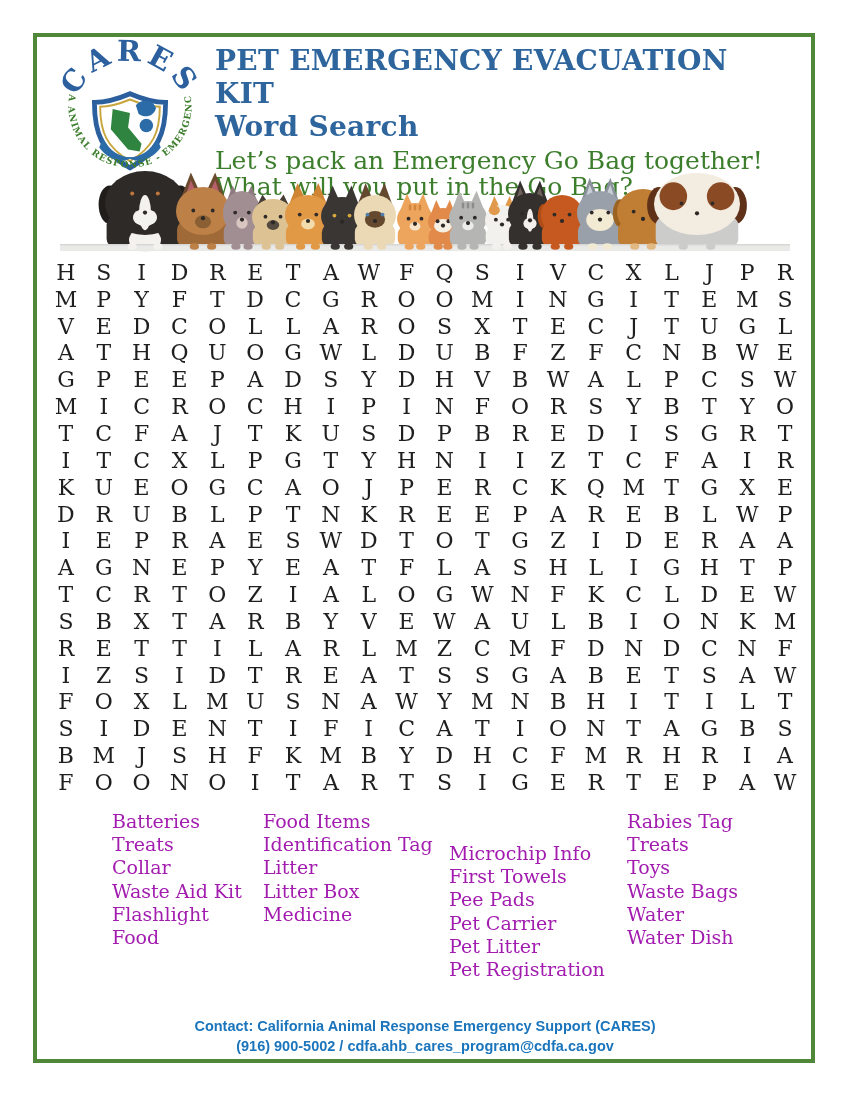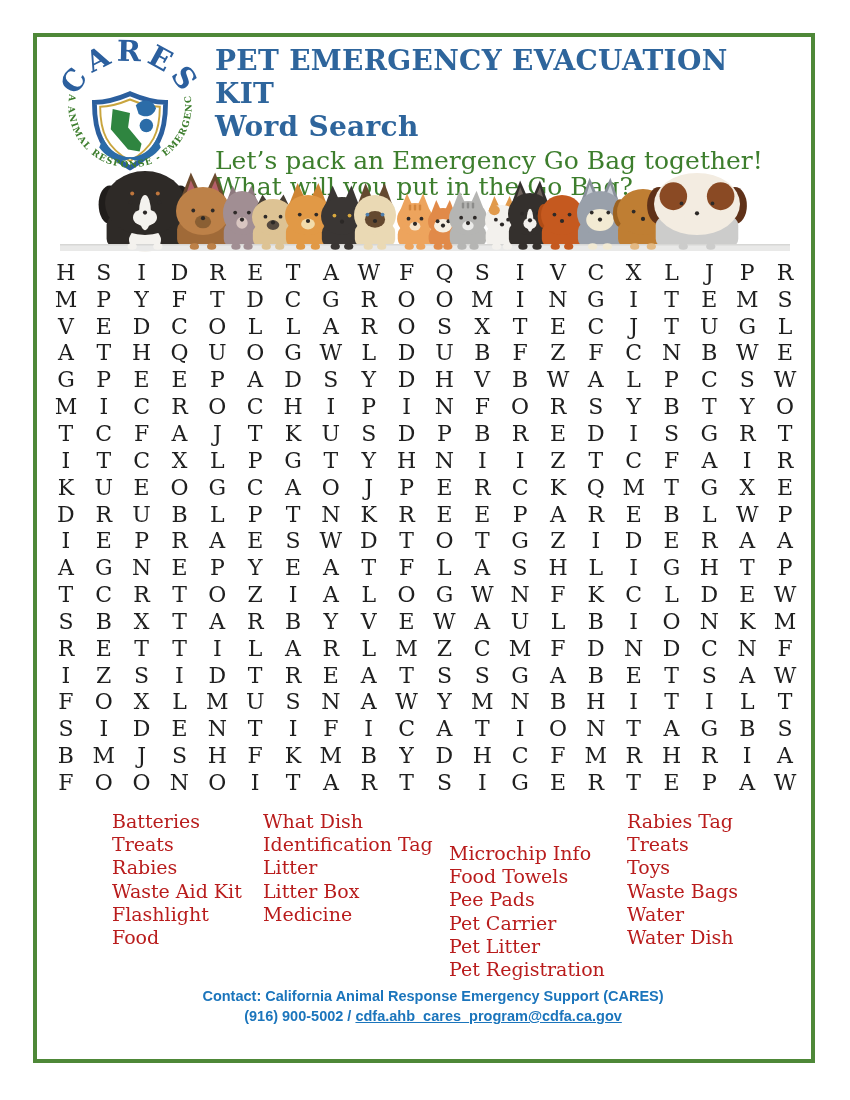--- a/index.html
+++ b/index.html
@@ -8,26 +8,26 @@
   .logo{position:absolute;left:40px;top:36px;width:180px;height:152px;}
   .titles{position:absolute;left:215px;top:44px;width:575px;text-align:left;}
   .title{font-size:28px;font-weight:bold;color:var(--blue,#2e659c);line-height:33px;letter-spacing:.3px;}
   .subtitle{font-size:25px;font-weight:normal;color:var(--green,#3d7e2d);line-height:26px;}
   .subtitle.first{margin-top:5px;}
   .pets{position:absolute;left:60px;top:166px;width:730px;height:88px;}
   .wsgrid{position:absolute;left:47px;top:259px;width:757px;height:537px;display:grid;
     grid-template-columns:repeat(20,1fr);grid-template-rows:repeat(20,26.85px);}
   .wsgrid span{display:flex;align-items:center;justify-content:center;font-size:22px;color:var(--gridtext,#1f1f1f);}
   .words{position:absolute;left:112px;top:810px;display:flex;}
-  .wcol{font-size:19px;line-height:23.2px;color:#b91c1c;}
+  .wcol{font-size:19px;line-height:23.2px;color:#a21caf;}
   .wcol.c1{width:151px;} .wcol.c2{width:186px;} .wcol.c3{width:178px;margin-top:32px;}
-  .footer{position:absolute;left:37px;top:986px;width:776px;text-align:center;
+  .footer{position:absolute;left:37px;top:1016px;width:776px;text-align:center;
     font-family:"Liberation Sans","DejaVu Sans",sans-serif;font-weight:bold;
-    color:var(--footerblue,#1b75bc);font-size:14.5px;line-height:20px;padding-left:8px;}
-  .footer .email{text-decoration:underline;cursor:pointer;}
+    color:var(--footerblue,#1b75bc);font-size:14.5px;line-height:20px;}
+  .footer .email{cursor:pointer;}
 </style>
 </head>
 <body>
 
 <div class="frame"></div>
 
 <svg class="logo" viewBox="0 0 176 158">
   <defs>
     <path id="arcTop" d="M 36 56 A 60 60 0 0 1 140 56" fill="none"></path>
     <path id="arcRing" d="M 24.8 62.6 A 64 64 0 1 0 151.2 62.6" fill="none"></path>
@@ -667,35 +667,35 @@
     <span>E</span>
     <span>P</span>
     <span>A</span>
     <span>W</span>
   </div>
 
 <div class="words">
   <div class="wcol c1">
       <div>Batteries</div>
       <div>Treats</div>
-      <div>Rabies</div>
+      <div>Collar</div>
       <div>Waste Aid Kit</div>
       <div>Flashlight</div>
       <div>Food</div>
     </div>
   <div class="wcol c2">
-      <div>What Dish</div>
+      <div>Food Items</div>
       <div>Identification Tag</div>
       <div>Litter</div>
       <div>Litter Box</div>
       <div>Medicine</div>
     </div>
   <div class="wcol c3">
       <div>Microchip Info</div>
-      <div>Food Towels</div>
+      <div>First Towels</div>
       <div>Pee Pads</div>
       <div>Pet Carrier</div>
       <div>Pet Litter</div>
       <div>Pet Registration</div>
     </div>
   <div class="wcol c4">
       <div>Rabies Tag</div>
       <div>Treats</div>
       <div>Toys</div>
       <div>Waste Bags</div>

